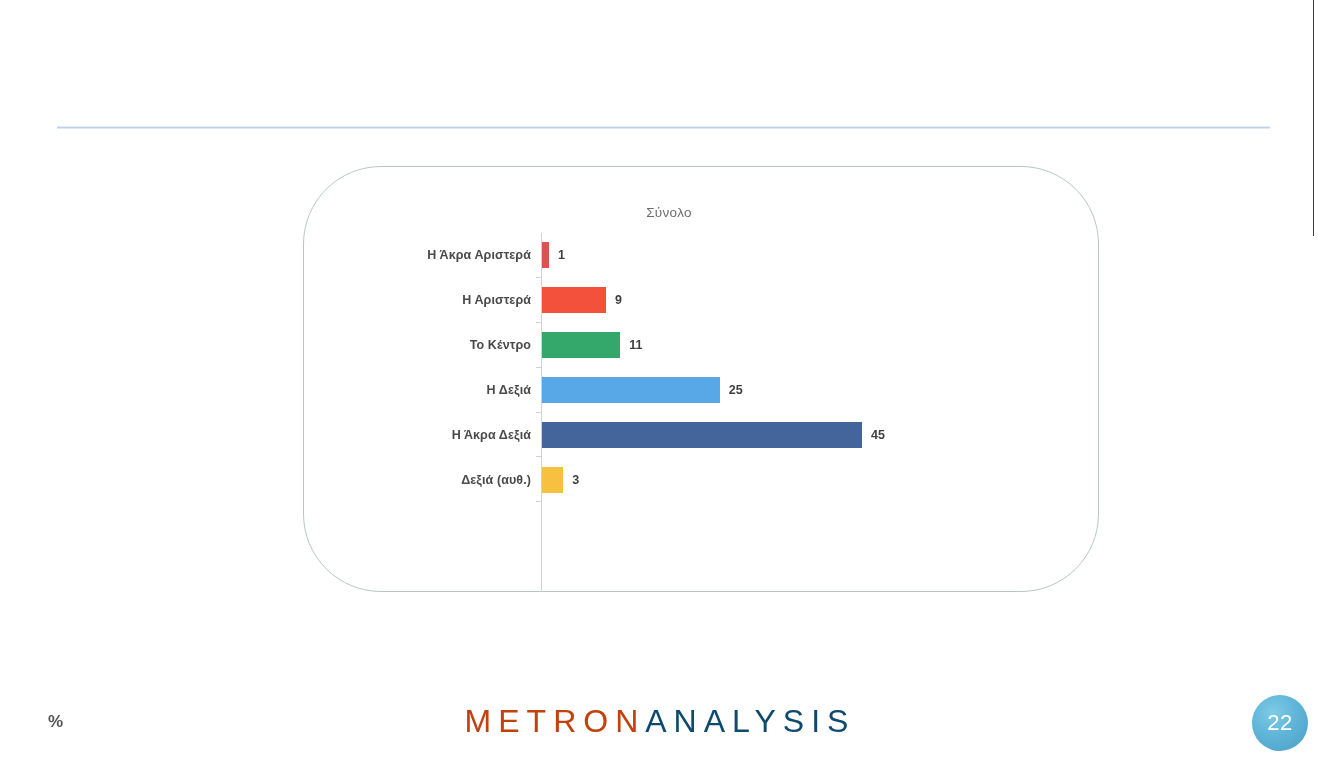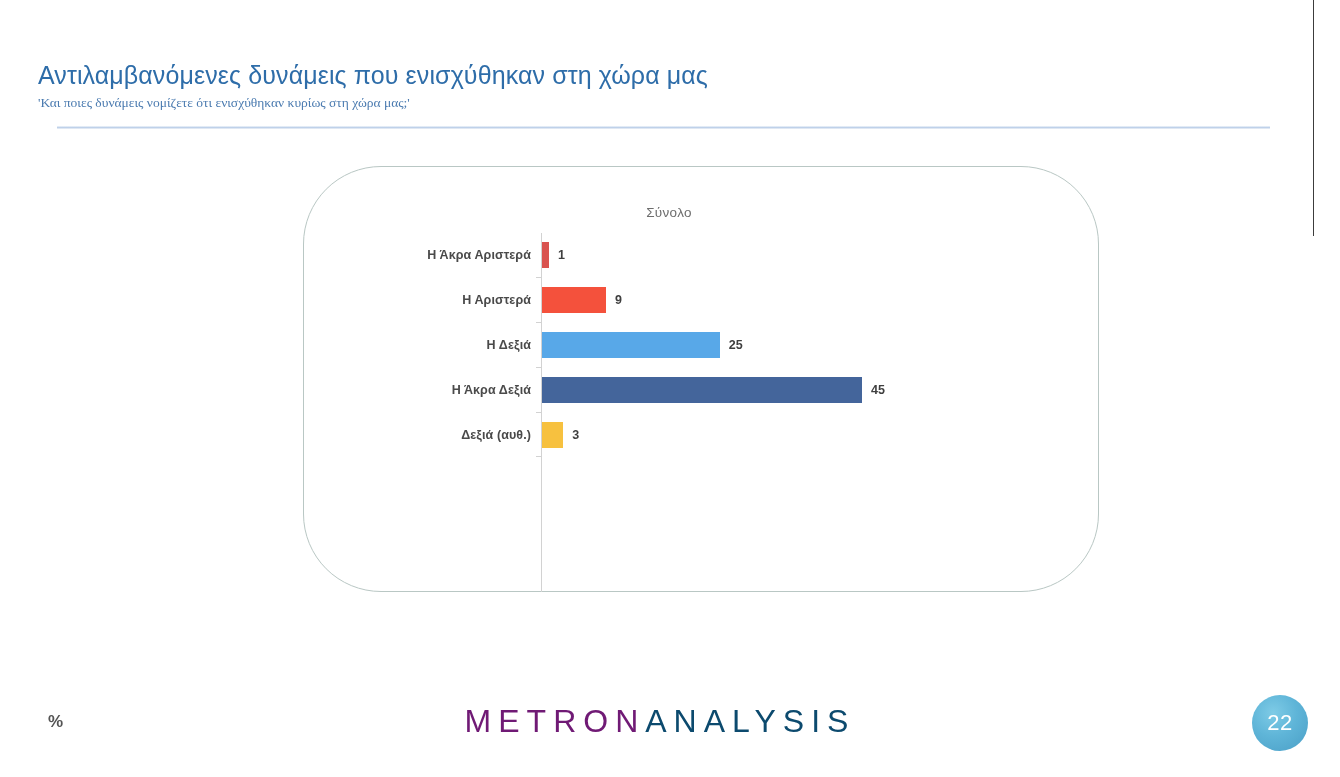--- a/index.html
+++ b/index.html
@@ -176,21 +176,21 @@
     left: 0;
     top: 703px;
     width: 1340px;
     text-align: center;
     font-size: 32px;
     letter-spacing: 7px;
     font-weight: 400;
     transform: translateX(-10px);
     font-family: "Liberation Sans", "DejaVu Sans", sans-serif;
   }
-  .logo .metron { color: #701a75; }
+  .logo .metron { color: #c2410c; }
   .logo .analysis { color: #0c4a6e; }
 
   .page-badge {
     position: absolute;
     left: 1252px;
     top: 695px;
     width: 56px;
     height: 56px;
     border-radius: 50%;
     background: radial-gradient(circle at 38% 32%, #7ecbe6 0%, #5fb5d8 45%, #4a9ec6 100%);
@@ -202,24 +202,20 @@
     letter-spacing: 0.5px;
   }
 </style>
 </head>
 <body>
 
 <div id="slide">
 
   <div class="edge-rule"></div>
 
-  <div class="header">
-    <div class="slide-title">Αντιλαμβανόμενες δυνάμεις που ενισχύθηκαν στη χώρα μας</div>
-    <div class="slide-subtitle">'Και ποιες δυνάμεις νομίζετε ότι ενισχύθηκαν κυρίως στη χώρα μας;'</div>
-  </div>
   <div class="title-rule"></div>
 
   <div class="chart-card">
     <div class="chart-title">Σύνολο</div>
 
     <div class="plot">
       <div class="axis-line"></div>
       <div class="rows" id="bar-rows">
           <div class="row">
             <div class="row-label">Η Άκρα Αριστερά</div>
@@ -231,20 +227,28 @@
           </div>
           <div class="row">
             <div class="row-label">Η Αριστερά</div>
             <div class="tick"></div>
             <div class="bar-wrap">
               <div class="bar" style="width: 64px; background: rgb(244, 81, 60);"></div>
               <span class="bar-value">9</span>
             </div>
           </div>
           <div class="row">
+            <div class="row-label">Το Κέντρο</div>
+            <div class="tick"></div>
+            <div class="bar-wrap">
+              <div class="bar" style="width: 78.2222px; background: rgb(52, 168, 107);"></div>
+              <span class="bar-value">11</span>
+            </div>
+          </div>
+          <div class="row">
             <div class="row-label">Η Δεξιά</div>
             <div class="tick"></div>
             <div class="bar-wrap">
               <div class="bar" style="width: 177.778px; background: rgb(88, 168, 232);"></div>
               <span class="bar-value">25</span>
             </div>
           </div>
           <div class="row">
             <div class="row-label">Η Άκρα Δεξιά</div>
             <div class="tick"></div>

